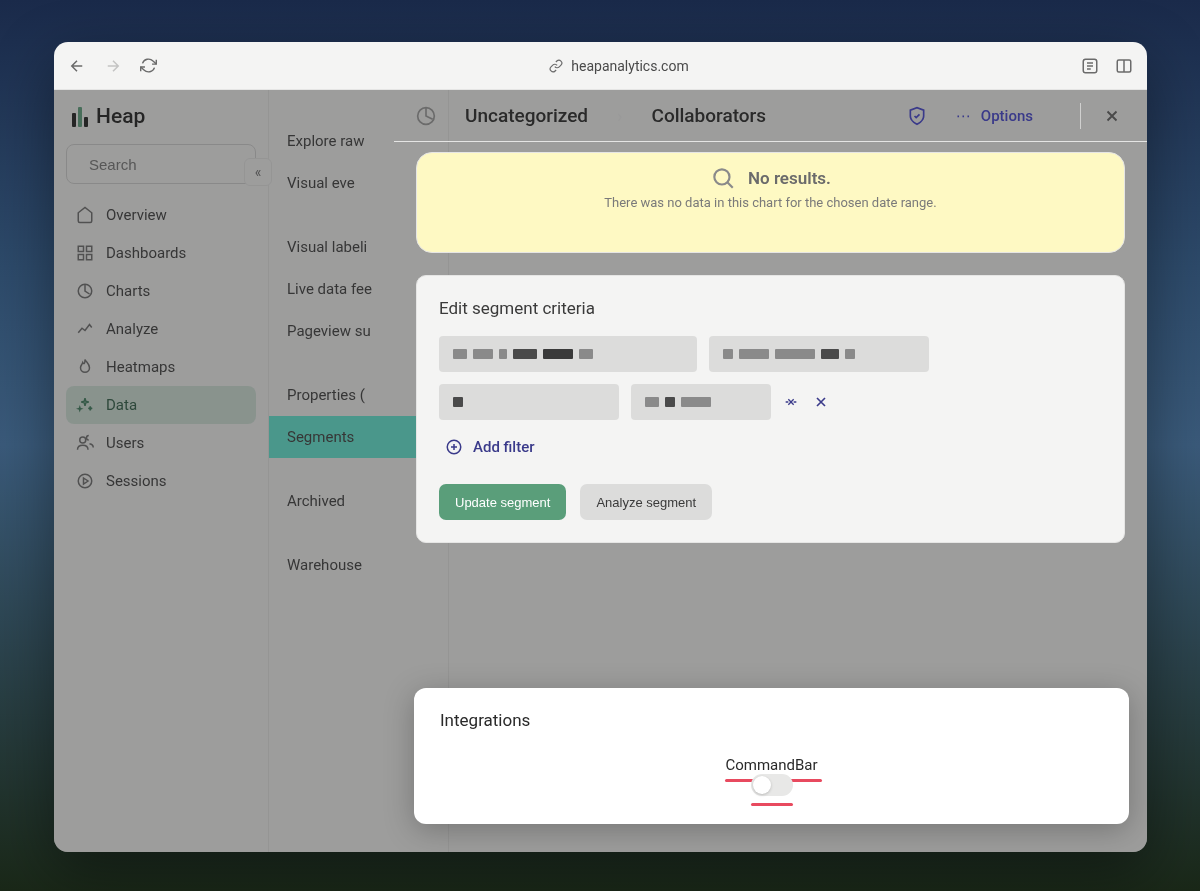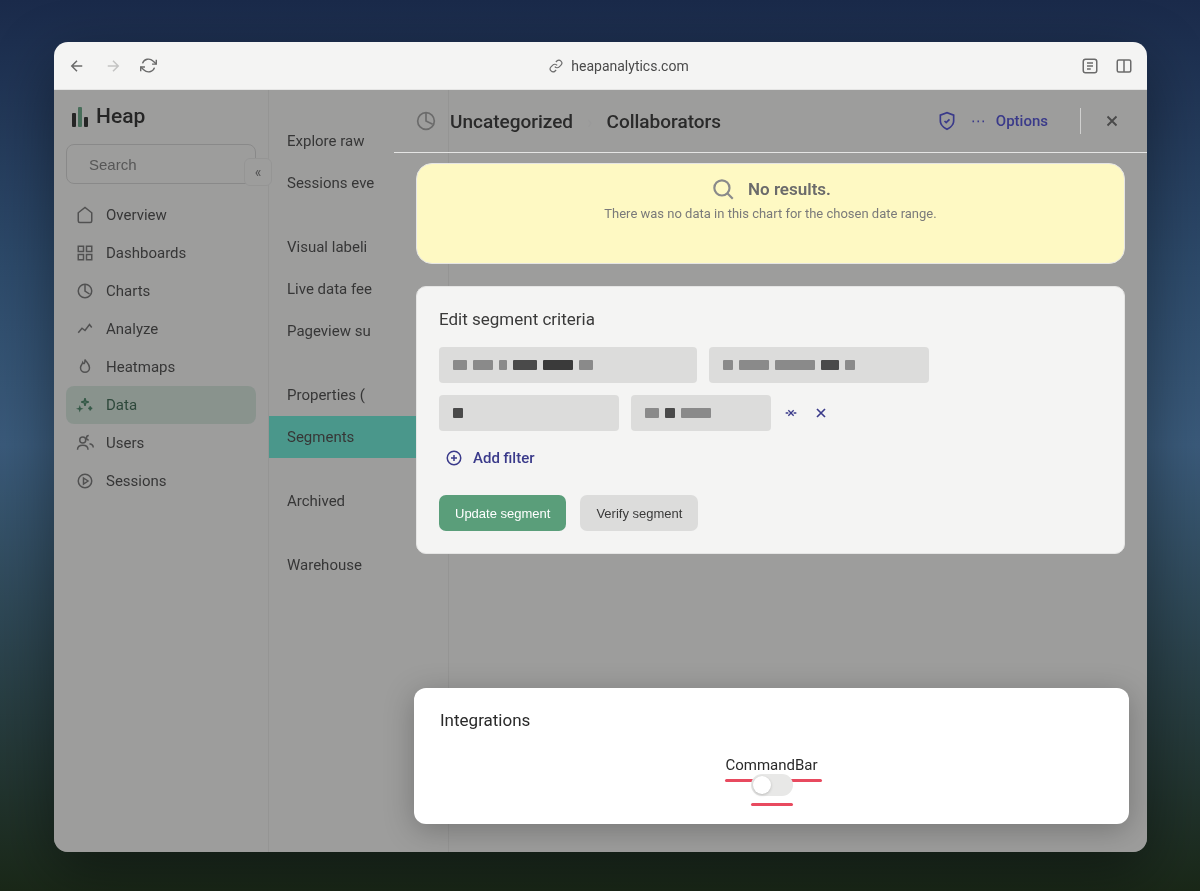--- a/index.html
+++ b/index.html
@@ -114,26 +114,26 @@
 }
 .detail-panel {
   position: absolute;
   left: 340px;
   top: 48px;
   right: 0;
   bottom: 0;
   z-index: 6;
 }
 .detail-header {
-  height: 63px;
+  height: 52px;
   border-bottom: 1px solid #e5e5e4;
   display: flex;
   align-items: center;
   padding: 0 22px;
-  gap: 14px;
+  gap: 29px;
   background: rgba(244,244,243,0);
 }
 .header-icon { color: #6b6b6b; }
 .breadcrumb-item { font-size: 19px; font-weight: 500; color: #2a2a2a; }
 .breadcrumb-sep { color: #9a9a9a; font-size: 18px; }
 .header-spacer { flex: 1; }
 .options-menu { display: flex; align-items: center; gap: 10px; color: #3a3a8a; font-size: 15px; cursor: pointer; font-weight: 500; }
 .close-btn { color: #4a4a4a; cursor: pointer; padding: 4px; margin-left: 18px; border-left: 1px solid #d0d0cf; padding-left: 22px; }
 .shield-icon { color: #3a3a8a; cursor: pointer; }
 .content-scroll { padding: 10px 22px 20px 22px; }
@@ -344,21 +344,21 @@
       </div>
     </div>
 
     <div class="collapse-btn">«</div>
 
     <div class="dim-overlay"></div>
   </div>
 
   <div class="subpanel" style="z-index:1">
     <div class="sub-item">Explore raw</div>
-    <div class="sub-item">Sessions eve</div>
+    <div class="sub-item">Visual eve</div>
     <div class="sub-spacer"></div>
     <div class="sub-item">Visual labeli</div>
     <div class="sub-item">Live data fee</div>
     <div class="sub-item">Pageview su</div>
     <div class="sub-spacer"></div>
     <div class="sub-item">Properties (</div>
     <div class="sub-item active">Segments</div>
     <div class="sub-spacer"></div>
     <div class="sub-item">Archived</div>
     <div class="sub-spacer"></div>
@@ -459,21 +459,21 @@
         </div>
         <div class="add-filter">
           <svg width="18" height="18" viewBox="0 0 24 24" fill="none" stroke="currentColor" stroke-width="2">
               <circle cx="12" cy="12" r="9"></circle>
               <path d="M12 8v8M8 12h8"></path>
             </svg>
           <span>Add filter</span>
         </div>
         <div class="btn-row">
           <button class="btn btn-primary">Update segment</button>
-          <button class="btn btn-secondary">Verify segment</button>
+          <button class="btn btn-secondary">Analyze segment</button>
         </div>
       </div>
     </div>
 
     <div class="integrations-card">
       <div class="int-title">Integrations</div>
       <div class="int-row">
         <div class="int-name">
           <span>CommandBar</span>
           <div class="underline-red"></div>

